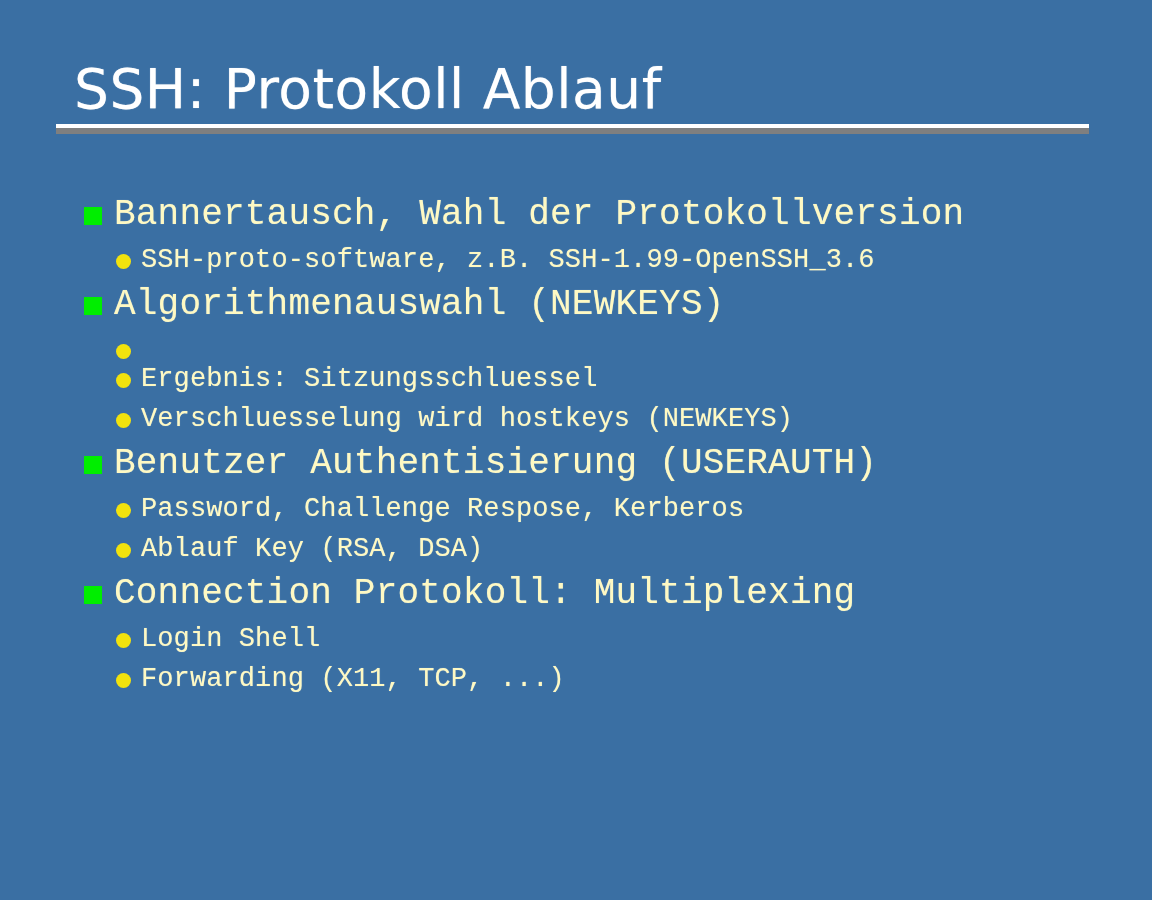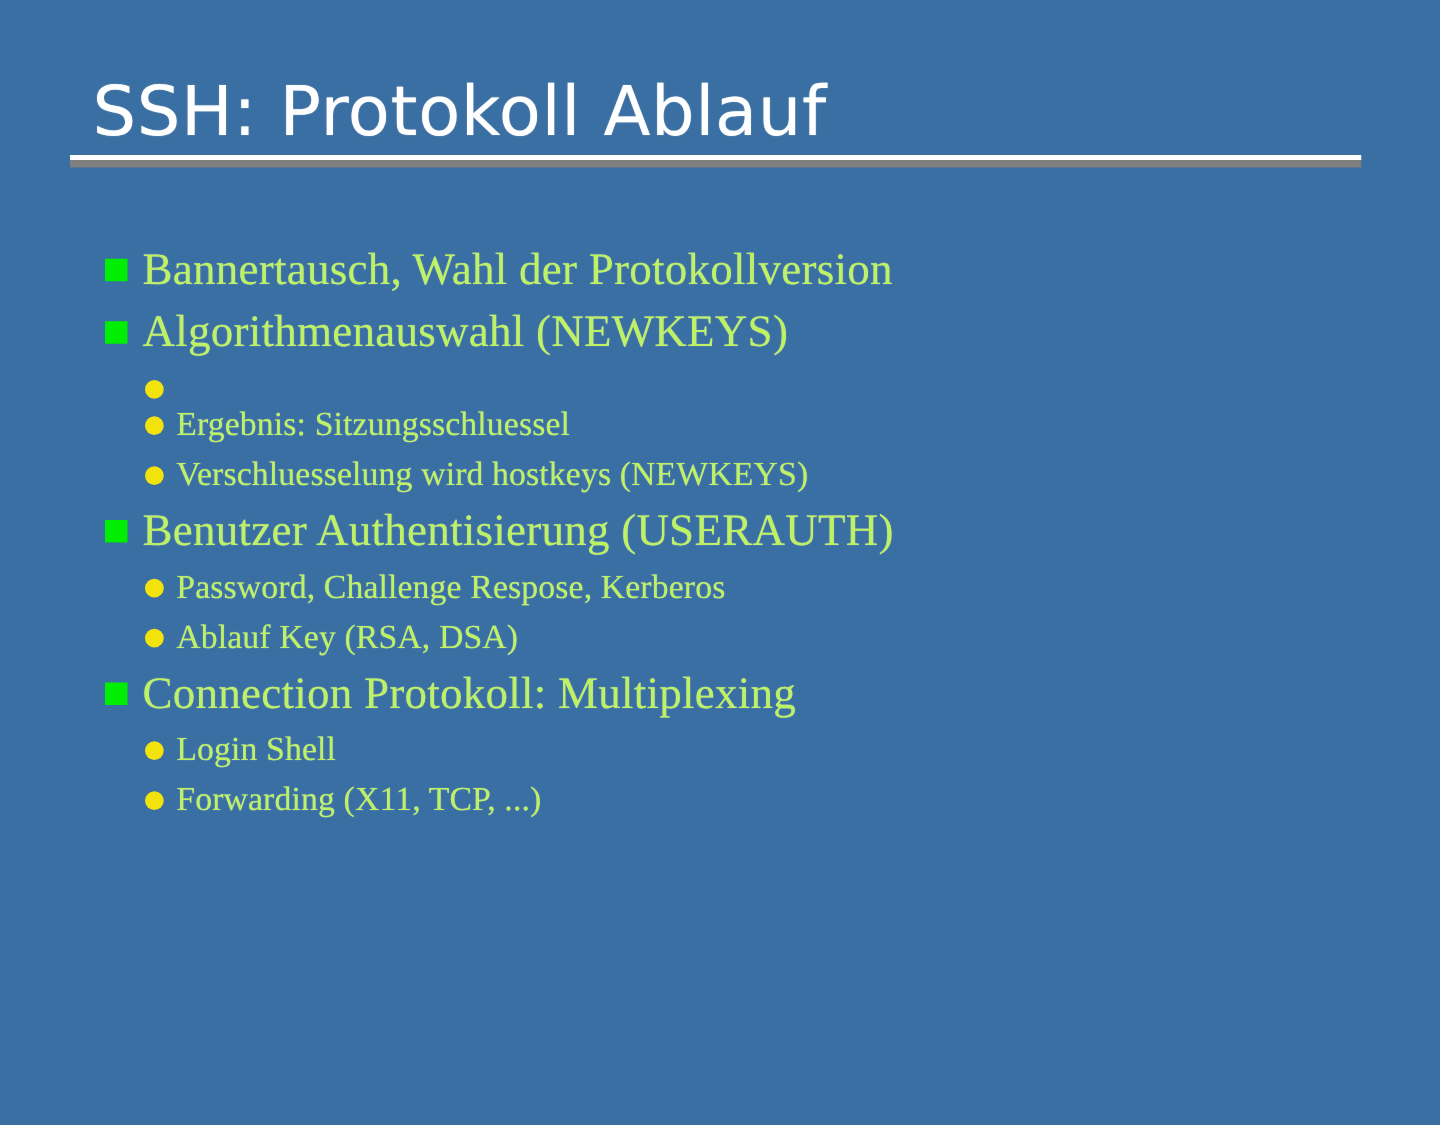--- a/index.html
+++ b/index.html
@@ -86,22 +86,22 @@
   .marker-dot {
     width: 15px;
     height: 15px;
     border-radius: 50%;
     background: #f2e30d;
     margin-top: 14px;
     margin-right: 10px;
   }
 
   .bullet-text {
-    color: #bef264;
-    font-family: Liberation Serif, serif;
+    color: #fef9c3;
+    font-family: Liberation Mono, monospace;
     white-space: nowrap;
     text-shadow: 0 0 1px rgba(255,255,255,0.45);
   }
   .level-1 .bullet-text {
     font-size: 36px;
     line-height: 50px;
     letter-spacing: 0.2px;
   }
   .level-2 .bullet-text {
     font-size: 27px;
@@ -119,20 +119,24 @@
     <div id="title-rule">
       <div id="title-rule-white"></div>
       <div id="title-rule-gray"></div>
     </div>
   </div>
 
   <div id="body-list">
       <div class="bullet-row level-1">
         <span class="marker marker-square"></span>
         <span class="bullet-text">Bannertausch, Wahl der Protokollversion</span>
+      </div>
+      <div class="bullet-row level-2">
+        <span class="marker marker-dot"></span>
+        <span class="bullet-text">SSH-proto-software, z.B. SSH-1.99-OpenSSH_3.6</span>
       </div>
       <div class="bullet-row level-1">
         <span class="marker marker-square"></span>
         <span class="bullet-text">Algorithmenauswahl (NEWKEYS)</span>
       </div>
       <div class="bullet-row level-2">
         <span class="marker marker-dot"></span>
       </div>
       <div class="bullet-row level-2">
         <span class="marker marker-dot"></span>

